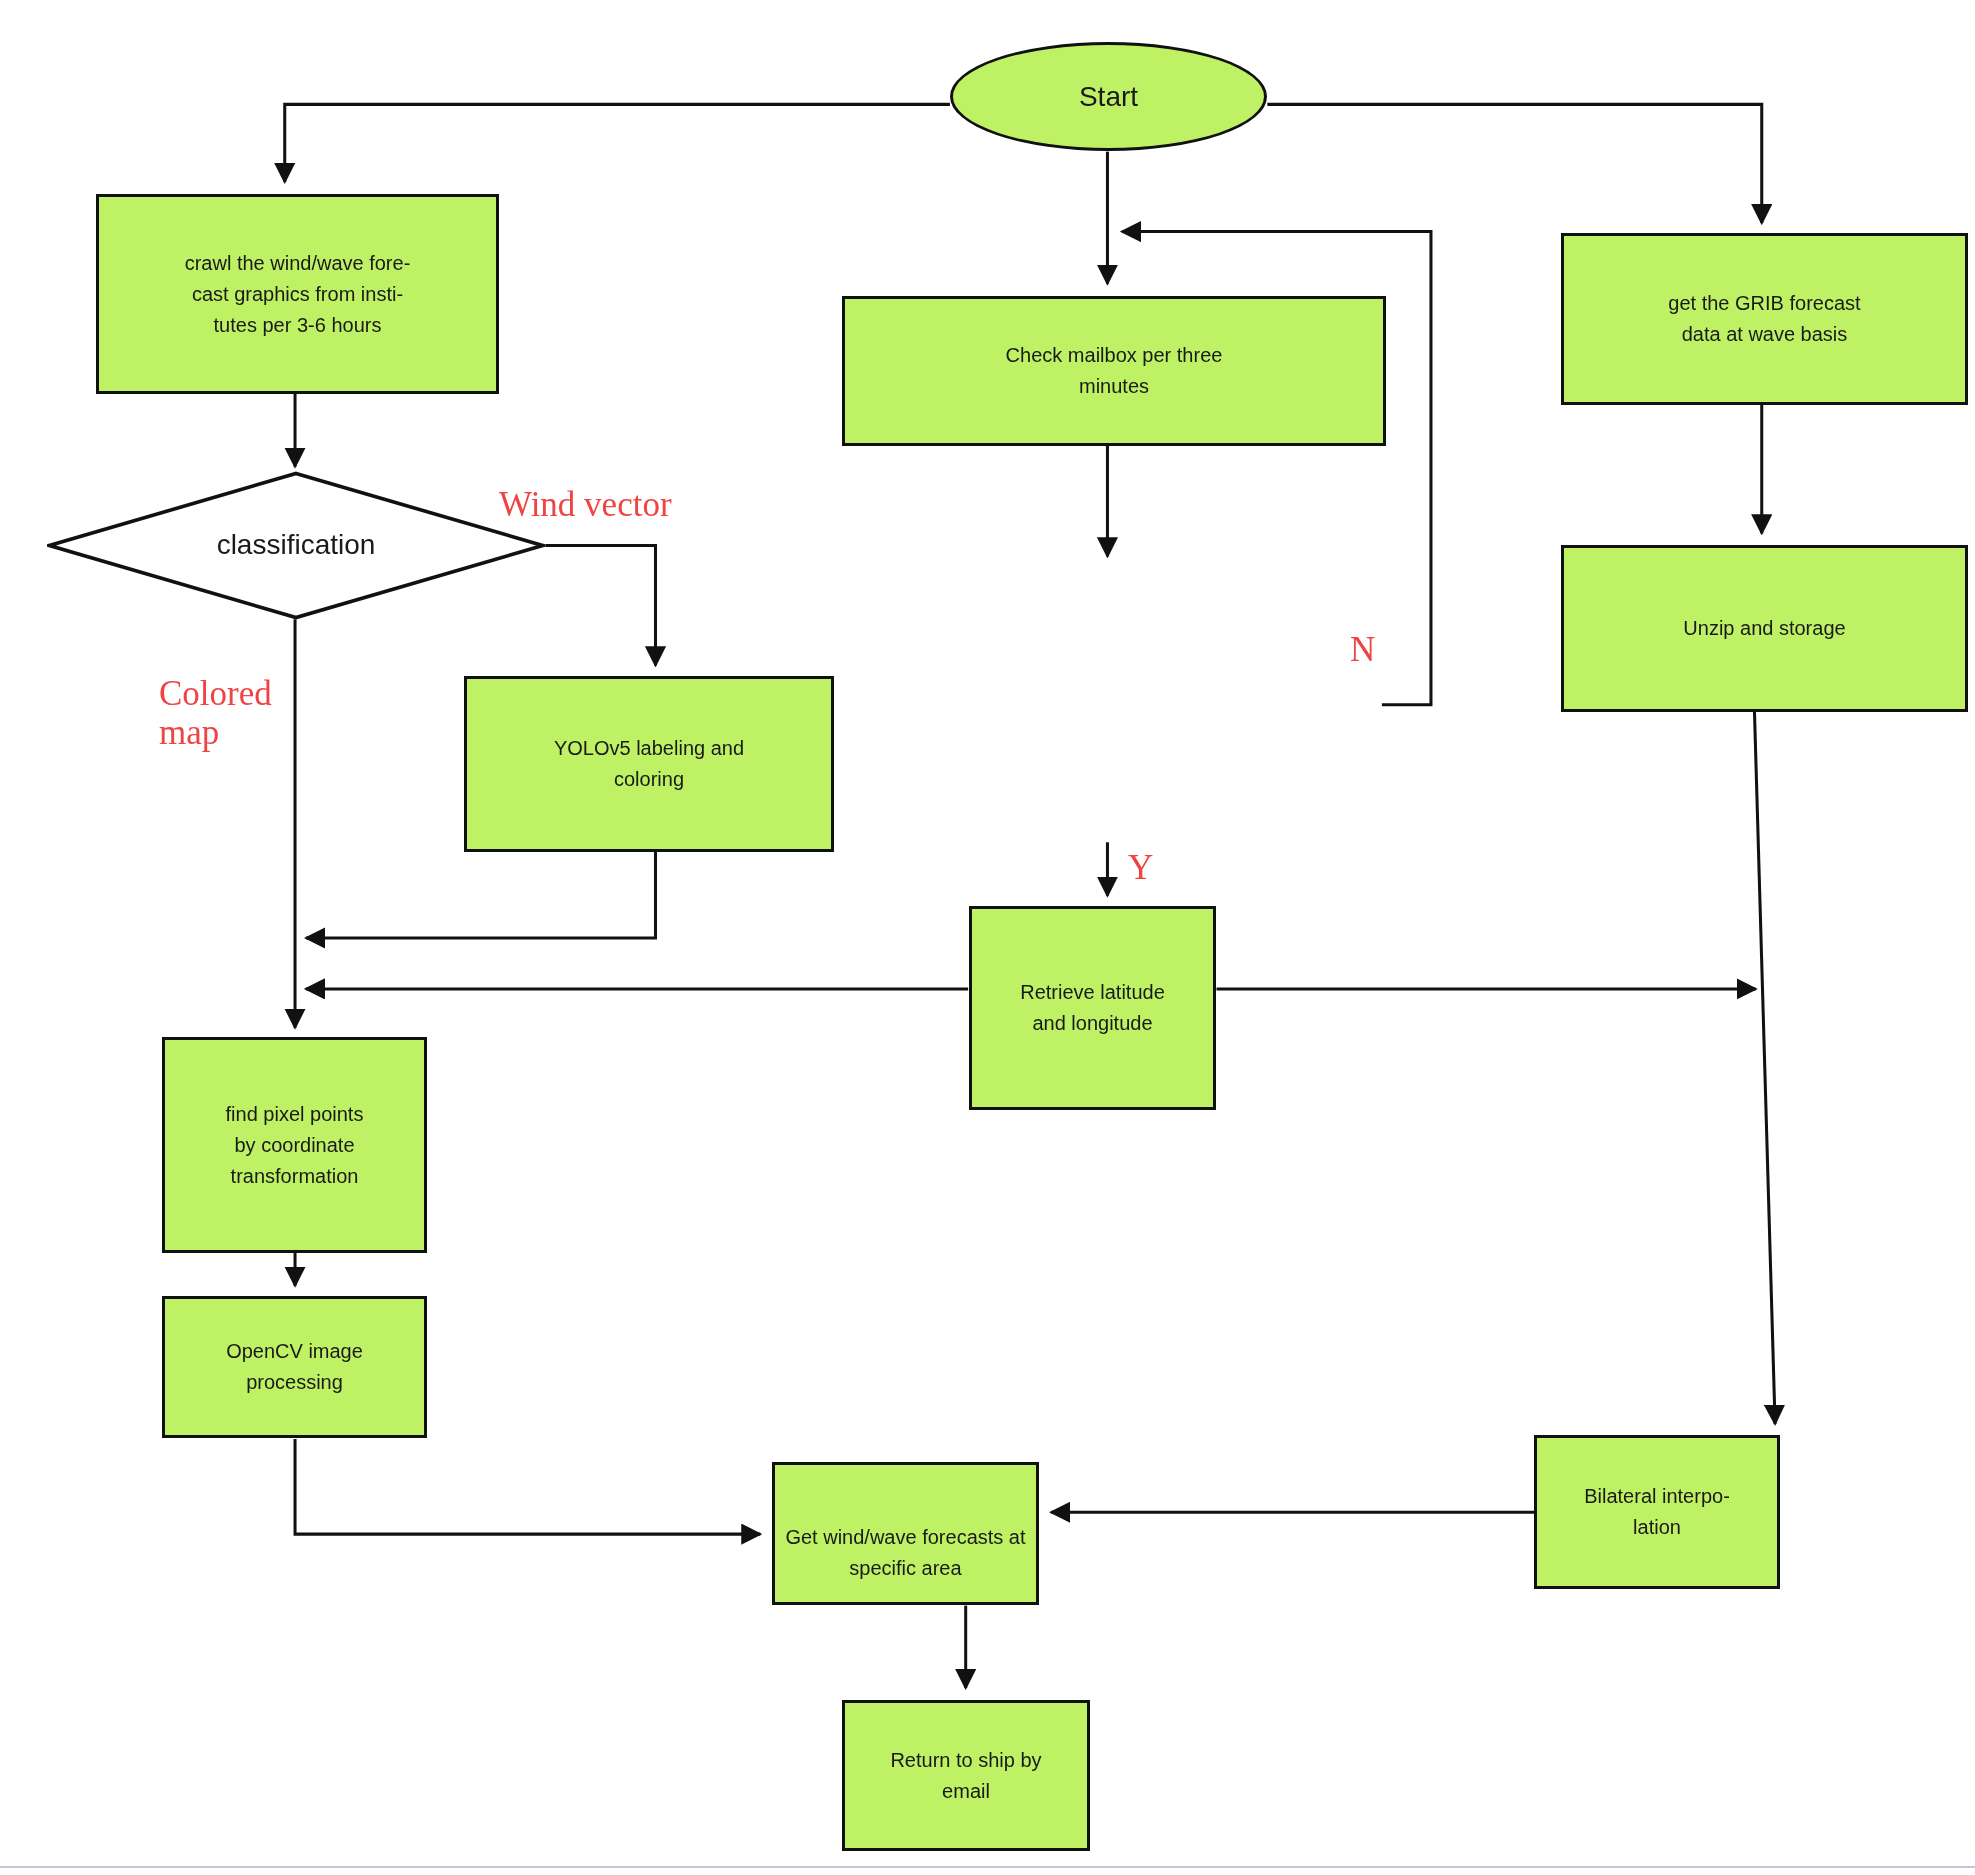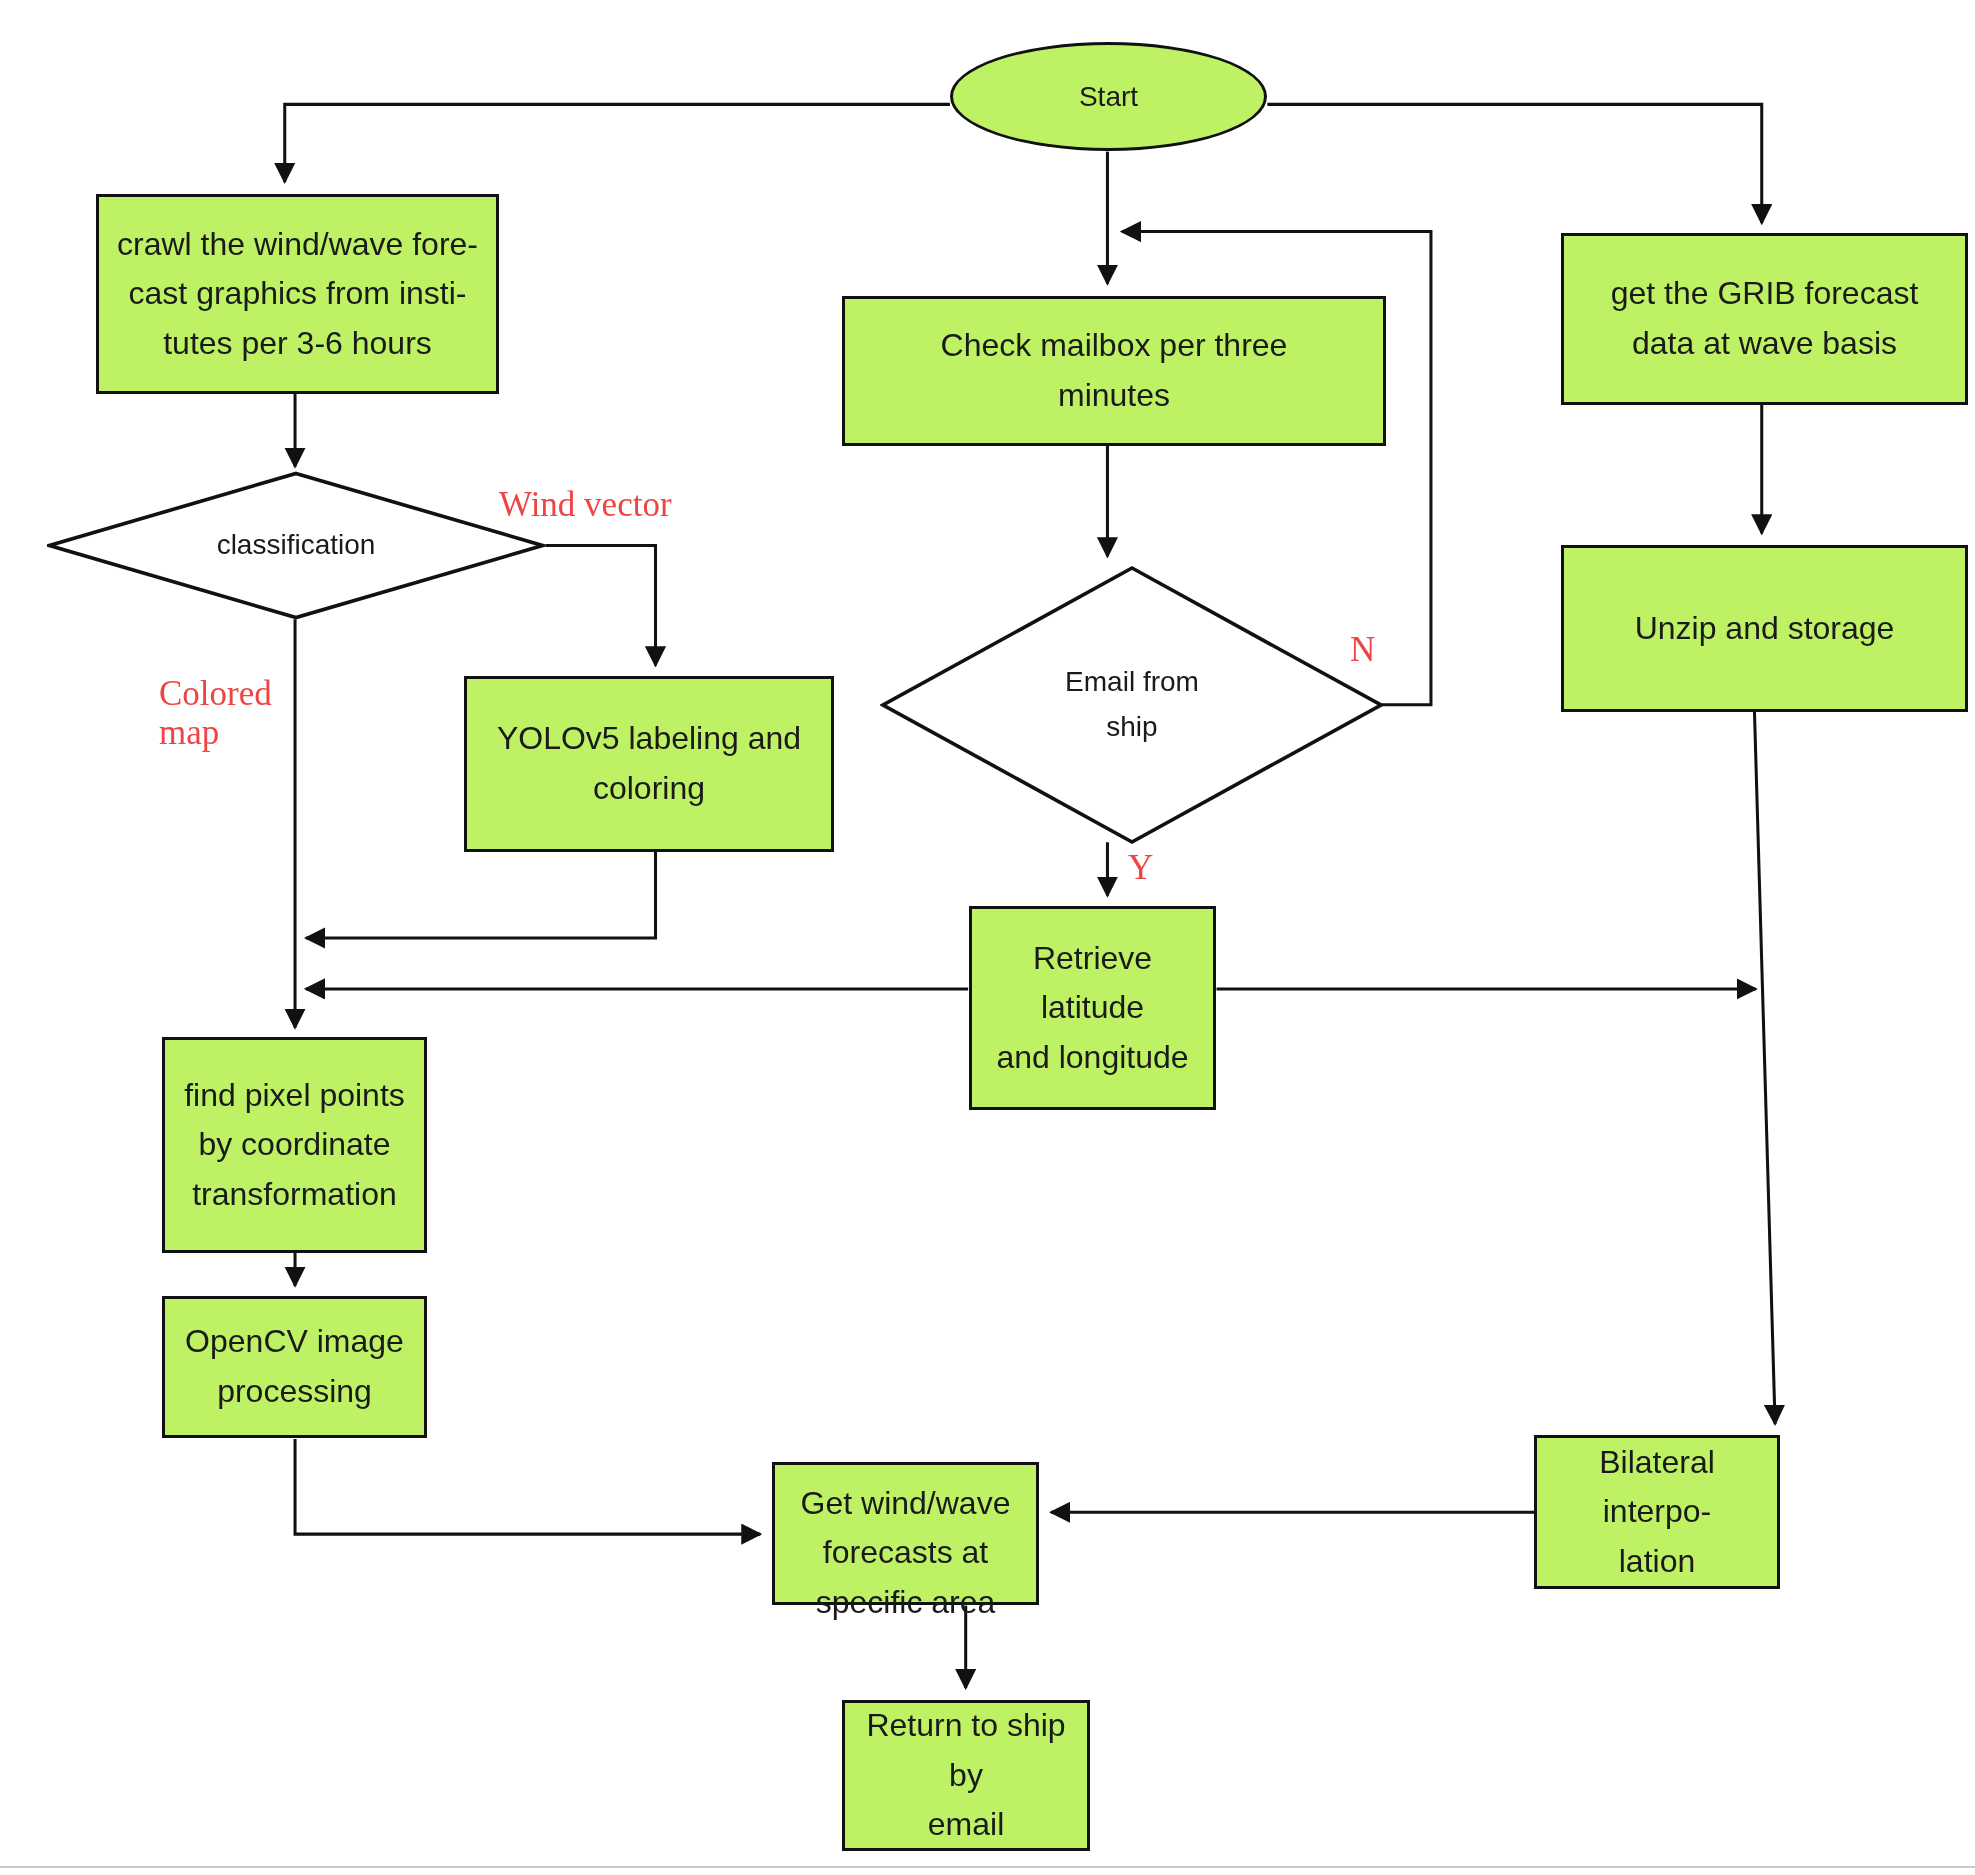--- a/index.html
+++ b/index.html
@@ -32,21 +32,21 @@
     align-items: center;
     justify-content: center;
     text-align: center;
     color: #1a1a1a;
     background: #bef264;
   }
   .process {
     border: 3px solid #111111;
   }
   .process .txt {
-    font-size: 32px;
+    font-size: 20px;
     line-height: 1.55;
     padding: 0 9.7px;
     font-family: "Liberation Sans", sans-serif;
   }
   .terminal {
     border: 3px solid #111111;
     border-radius: 50%;
   }
   .terminal .txt {
     font-size: 28px;
@@ -173,27 +173,20 @@
   <div class="node process" style="left:162px; top:1296px; width:265px; height:142px;">
     <span class="txt" style="white-space: pre-line;">OpenCV image
 processing</span>
   </div>
 
   <div class="node process" style="left:842px; top:296px; width:544px; height:150px;">
     <span class="txt" style="white-space: pre-line;">Check mailbox per three
 minutes</span>
   </div>
 
-  <div class="node decision" style="left:880px; top:565px; width:504px; height:280px;">
-    <svg class="dshape" viewBox="0 0 832 462" preserveAspectRatio="none">
-      <polygon points="416,5 827,231 416,457 5,231" fill="#ffffff" stroke="#111111" stroke-width="6"></polygon>
-    </svg>
-    <span class="txt" style="white-space: pre-line;">Email from
-ship</span>
-  </div>
 
   <div class="edge-label" style="left:1350px; top:630px;">N</div>
 
   <div class="edge-label" style="left:1128px; top:848px;">Y</div>
 
   <div class="node process" style="left:969px; top:906px; width:247px; height:204px;">
     <span class="txt" style="white-space: pre-line;">Retrieve latitude
 and longitude</span>
   </div>
 

